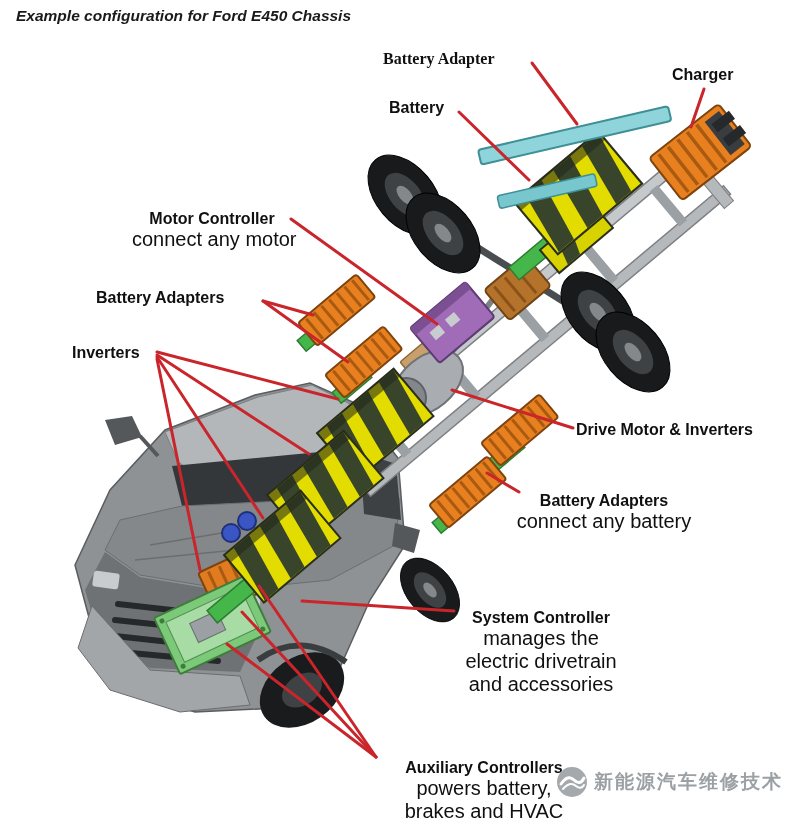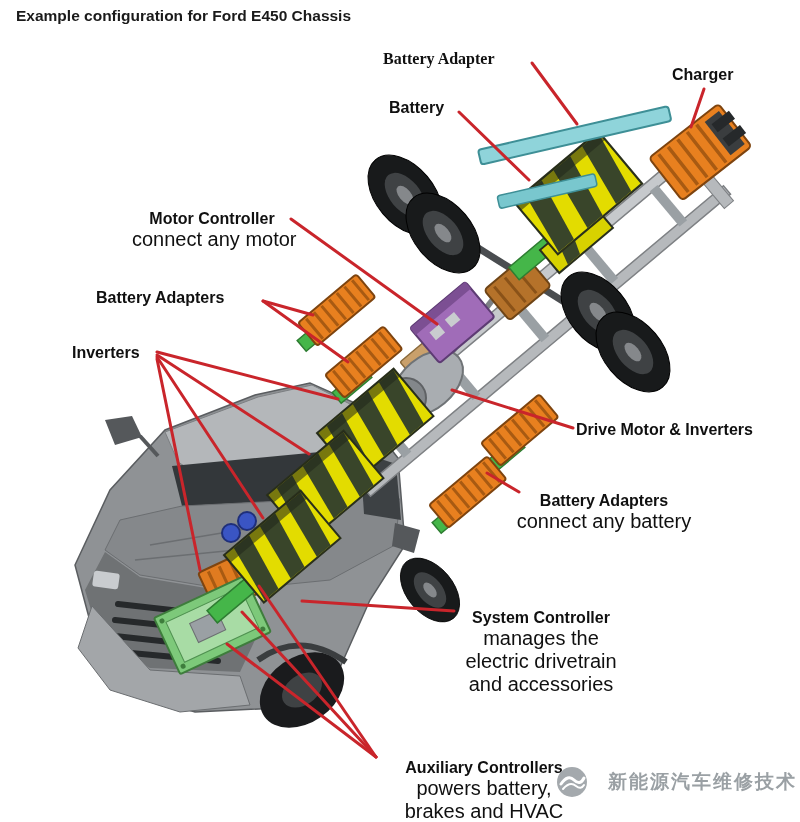--- a/index.html
+++ b/index.html
@@ -2,22 +2,22 @@
 <html><head>
 <meta charset="utf-8">
 <style>
   html,body{margin:0;padding:0;background:#ffffff;}
   #stage{position:relative;width:800px;height:822px;background:#ffffff;overflow:hidden;
          font-family:"Liberation Sans","DejaVu Sans",sans-serif;color:#101010;}
   #art{position:absolute;left:0;top:0;}
   .lbl{position:absolute;font-weight:bold;font-size:16px;line-height:1.15;white-space:nowrap;}
   .lbl .sub{font-weight:normal;font-size:20px;}
   .center{text-align:center;margin-top:9px;}
-  #title{position:absolute;left:16px;top:7px;font-weight:600;font-size:15.5px;color:#1a1a1a;}
-  #watermark{position:absolute;left:556px;top:766px;display:flex;align-items:center;gap:20px;}
+  #title{position:absolute;left:16px;top:7px;font-style:italic;font-weight:600;font-size:15.5px;color:#1a1a1a;}
+  #watermark{position:absolute;left:556px;top:766px;display:flex;align-items:center;gap:6px;}
   #watermark .wm-text{font-family:"DejaVu Sans",sans-serif;font-size:19px;font-weight:bold;color:#9aa0a4;
       text-shadow:-1px -1px 0 #fff,1px -1px 0 #fff,-1px 1px 0 #fff,1px 1px 0 #fff;letter-spacing:2px;}
 </style>
 </head>
 <body>
 
 <div id="stage">
 
   <svg id="art" width="800" height="822" viewBox="0 0 800 822">
     <defs>

